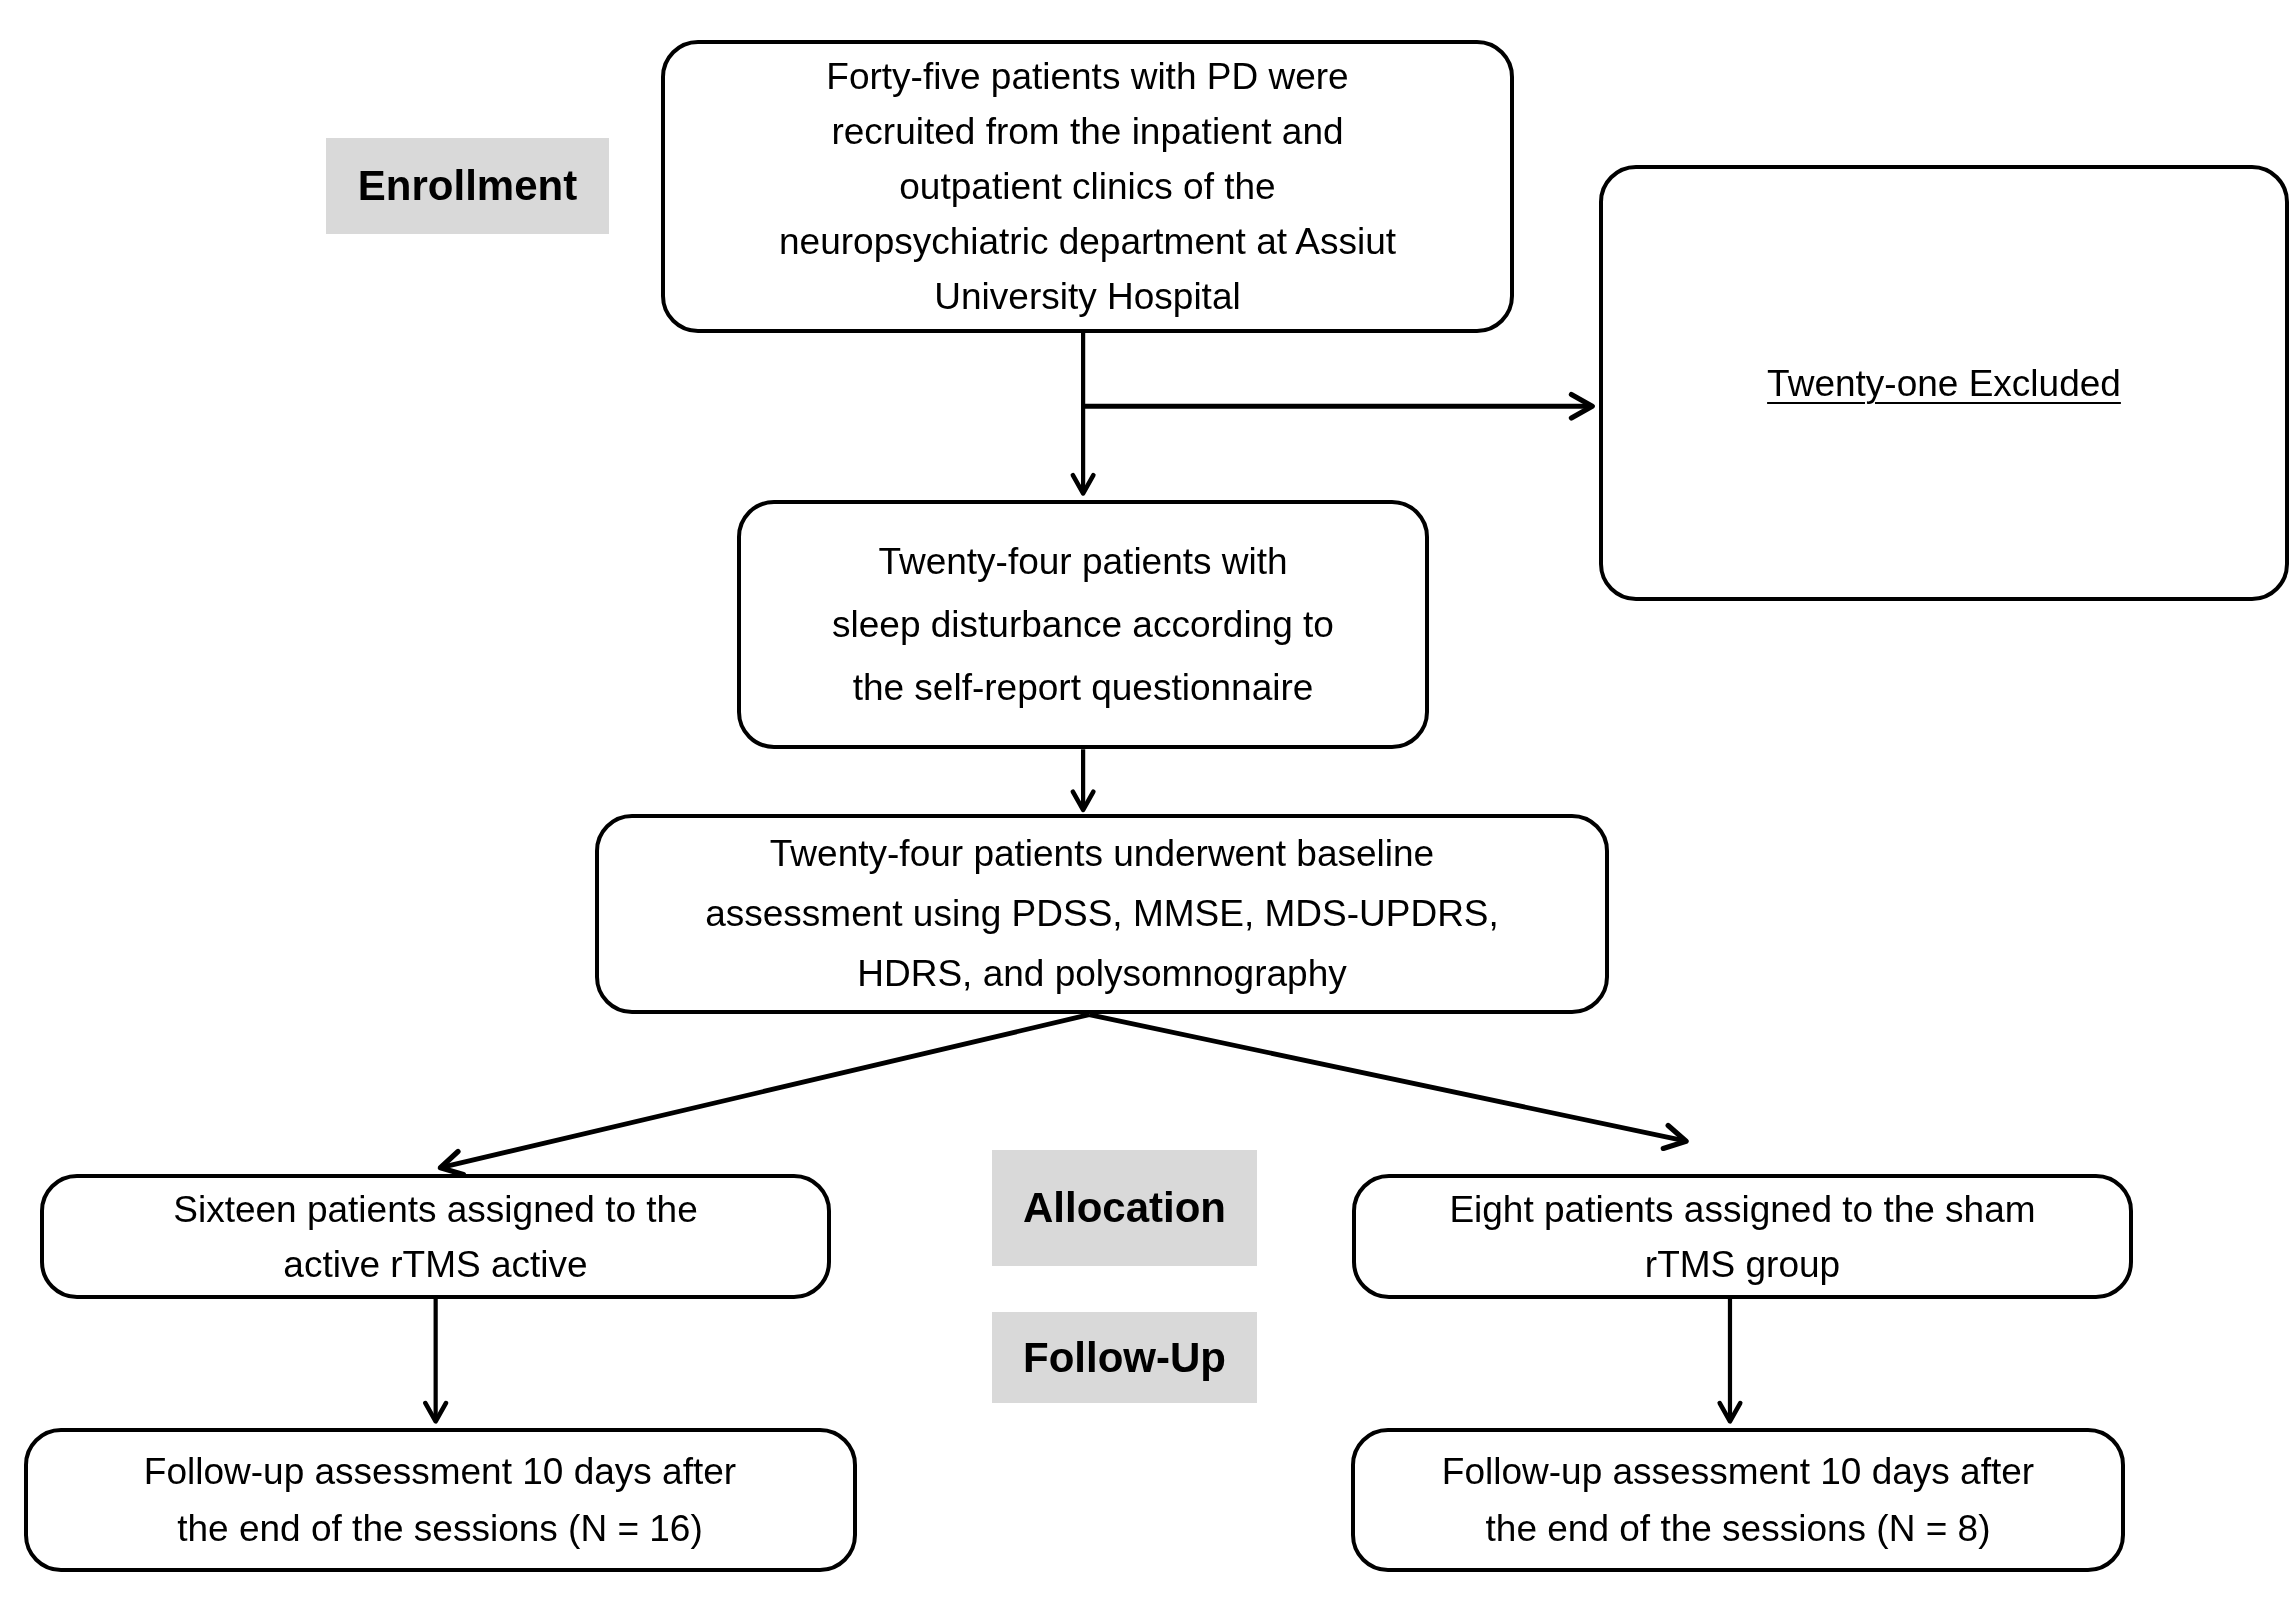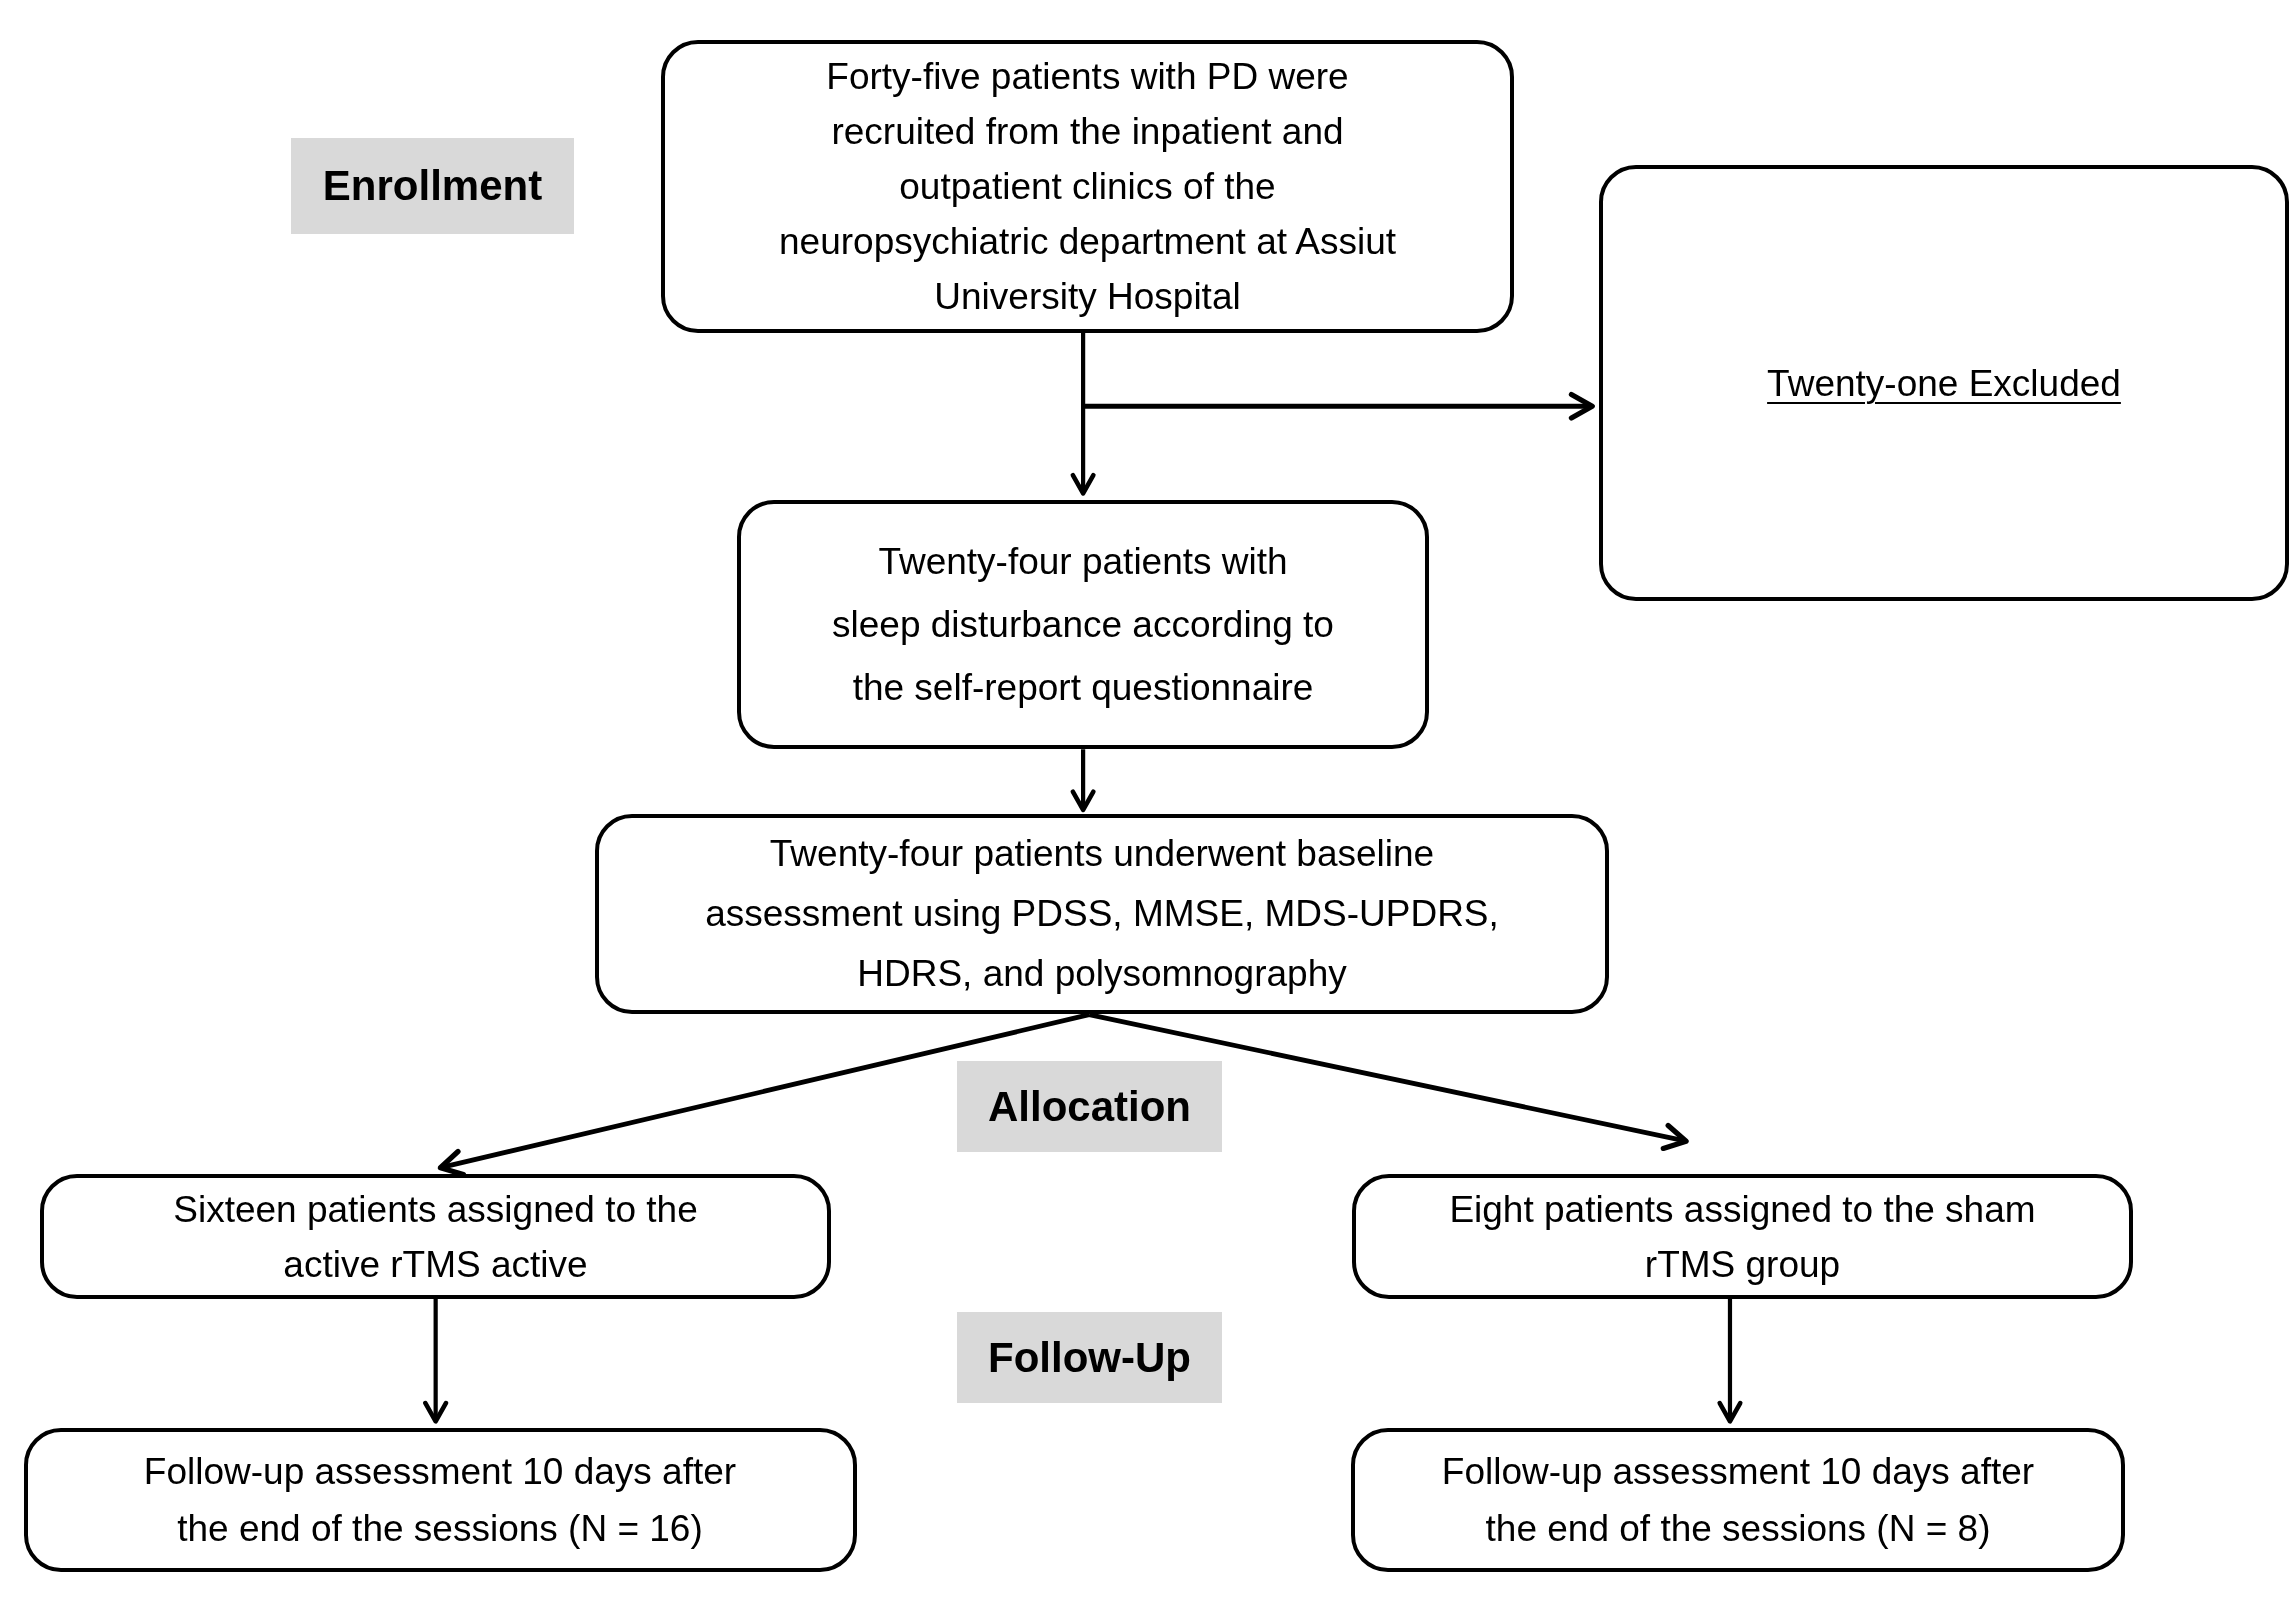--- a/index.html
+++ b/index.html
@@ -34,37 +34,38 @@
     position: absolute;
     box-sizing: border-box;
     background: #d9d9d9;
     display: flex;
     align-items: center;
     justify-content: center;
     text-align: center;
     font-size: 42px;
     font-weight: bold;
     z-index: 2;
+    margin-left: 35px;
   }
   .lh92  { line-height: 55px;  }
   .lh95  { line-height: 57px;  }
   .lh100 { line-height: 60px; }
   .lh105 { line-height: 63px; }
   .lh108 { line-height: 65px; gap: 46px; }
   .excluded-title {
     text-decoration: underline;
     text-decoration-thickness: 2.4px;
     text-underline-offset: 6px;
   }
   #box-recruited      { left: 661px; top: 40px;   width: 853px; height: 293px; padding: 0 84px; }
   #label-enrollment   { left: 291px;  top: 138px;  width: 283px;  height: 96px; }
   #box-excluded       { left: 1599px; top: 165px;  width: 690px; height: 436px; padding: 0 66px; }
   #box-sleep          { left: 737px; top: 500px;  width: 692px; height: 249px; padding: 16px 30px; }
   #box-baseline       { left: 595px;  top: 814px; width: 1014px; height: 200px; padding: 12px 66px; }
-  #label-allocation   { left: 957px; top: 1061px; width: 265px;  height: 91px; }
+  #label-allocation   { left: 957px; top: 1150px; width: 265px;  height: 116px; }
   #box-active         { left: 40px;   top: 1174px; width: 791px; height: 125px; padding: 0 78px; }
   #box-sham           { left: 1352px; top: 1174px; width: 781px; height: 125px; padding: 0 57px; }
   #label-followup     { left: 957px; top: 1312px; width: 265px;  height: 91px; }
   #box-fu-active      { left: 23.5px;   top: 1428px; width: 833px; height: 144px; padding: 0 87px; }
   #box-fu-sham        { left: 1351px; top: 1428px; width: 774px; height: 144px; padding: 0 57px; }
   #arrow-layer {
     position: absolute;
     left: 0; top: 0;
     width: 2295px;
     height: 1602px;

